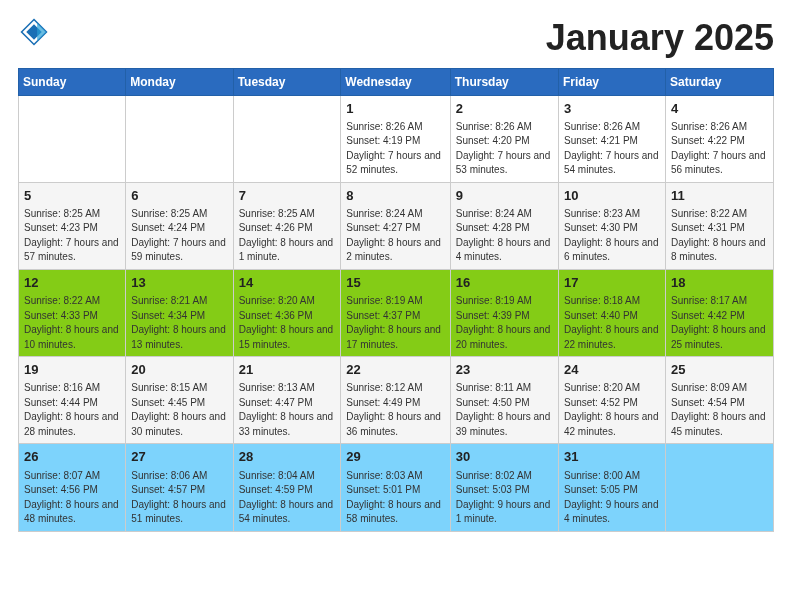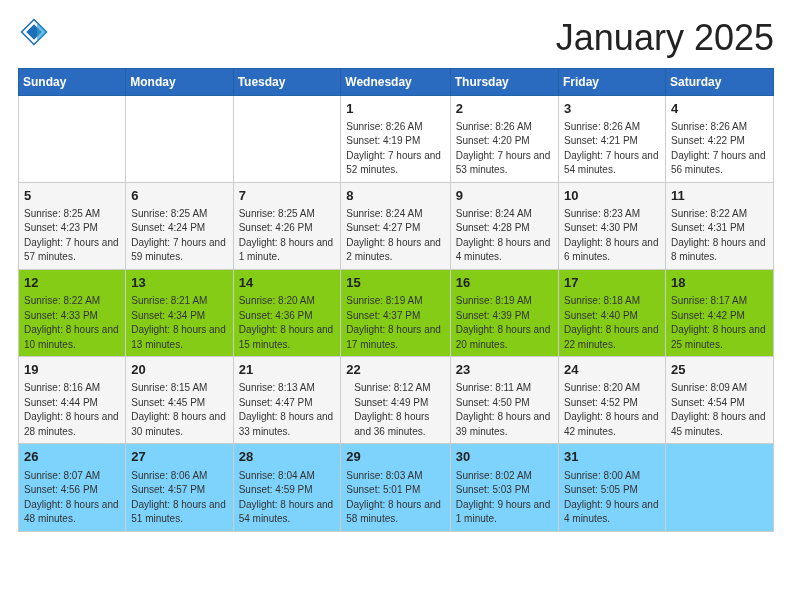--- a/index.html
+++ b/index.html
@@ -36,21 +36,21 @@
     .logo-icon {
       width: 28px;
       height: 28px;
       margin-left: 2px;
     }
     .title-block {
       text-align: right;
     }
     .month-title {
       font-size: 36px;
-      font-weight: normal;
+      font-weight: bold;
       color: #222;
       line-height: 1.1;
     }
     .location {
       font-size: 14px;
       color: #444;
       margin-top: 2px;
     }
     .calendar {
       width: 100%;
@@ -265,21 +265,21 @@
 Daylight: 8 hours and 30 minutes.</div>
           </td>
           <td>
             <span class="day-number">21</span>
             <div class="day-info" style="white-space: pre-wrap;">Sunrise: 8:13 AM
 Sunset: 4:47 PM
 Daylight: 8 hours and 33 minutes.</div>
           </td>
           <td>
             <span class="day-number">22</span>
-            <div class="day-info" style="white-space: pre-wrap; margin-left: 8px;">Sunrise: 8:12 AM
+            <div class="day-info" style="white-space: pre-wrap;">Sunrise: 8:12 AM
 Sunset: 4:49 PM
 Daylight: 8 hours and 36 minutes.</div>
           </td>
           <td>
             <span class="day-number">23</span>
             <div class="day-info" style="white-space: pre-wrap;">Sunrise: 8:11 AM
 Sunset: 4:50 PM
 Daylight: 8 hours and 39 minutes.</div>
           </td>
           <td>

